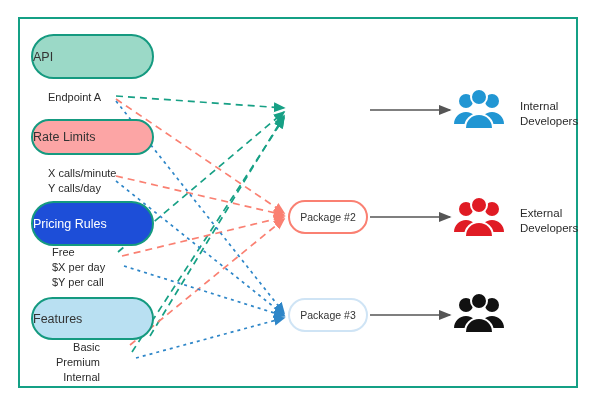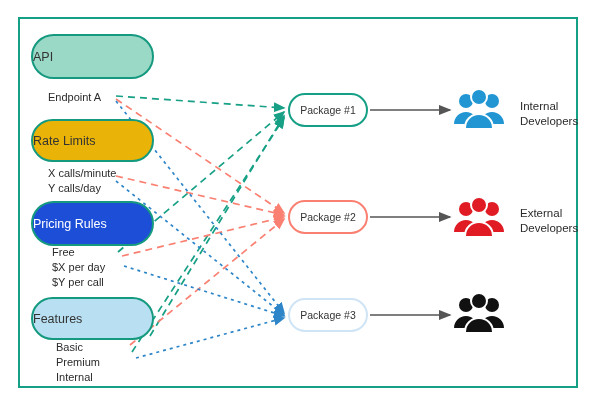--- a/index.html
+++ b/index.html
@@ -38,38 +38,38 @@
     border: 2px solid #159a80;
     border-radius: 24px;
     display: flex;
     align-items: center;
     justify-content: flex-start;
     font-size: 12.5px;
     color: #333333;
   }
   .src-api      { left: 31px;  top: 34px;  width: 123px; height: 45px;
                   background: #9bd9c7; }
-  .src-rate     { left: 31px;  top: 119px; width: 123px; height: 43px;
-                  background: #eab308; }
+  .src-rate     { left: 31px;  top: 119px; width: 123px; height: 36px;
+                  background: #fca5a5; }
   .src-pricing  { left: 31px;  top: 201px; width: 123px; height: 45px;
                   background: #1d4ed8; color: #ffffff; }
   .src-features { left: 31px;  top: 297px; width: 123px; height: 43px;
                   background: #b9e0f2; }
 
   .sub-label {
     position: absolute;
     font-size: 11px;
     color: #2b2b2b;
     white-space: nowrap;
     line-height: 15px;
   }
   .lbl-endpoint { left: 48px;  top: 90px; }
   .lbl-rate     { left: 48px;  top: 166px; }
   .lbl-pricing  { left: 52px;  top: 245px; }
-  .lbl-feature  { left: 56px;  top: 340px; }
+  .lbl-feature  { left: 56px;  top: 340px; text-align: right; }
 
   .pkg {
     position: absolute;
     box-sizing: border-box;
     border-radius: 22px;
     display: flex;
     align-items: center;
     justify-content: center;
     font-size: 10.5px;
     color: #333333;
@@ -178,23 +178,20 @@
     <div>Free</div>
     <div>$X per day</div>
     <div>$Y per call</div>
   </div>
   <div class="sub-label lbl-feature">
     <div>Basic</div>
     <div>Premium</div>
     <div>Internal</div>
   </div>
 
-  <div class="pkg pkg1">
-    <span>Package #1</span>
-  </div>
   <div class="pkg pkg2">
     <span>Package #2</span>
   </div>
   <div class="pkg pkg3">
     <span>Package #3</span>
   </div>
 
   <svg class="people ppl1" viewBox="0 0 54 44">
     <g fill="#2196d3">
       <circle cx="14" cy="13" r="7"></circle>

